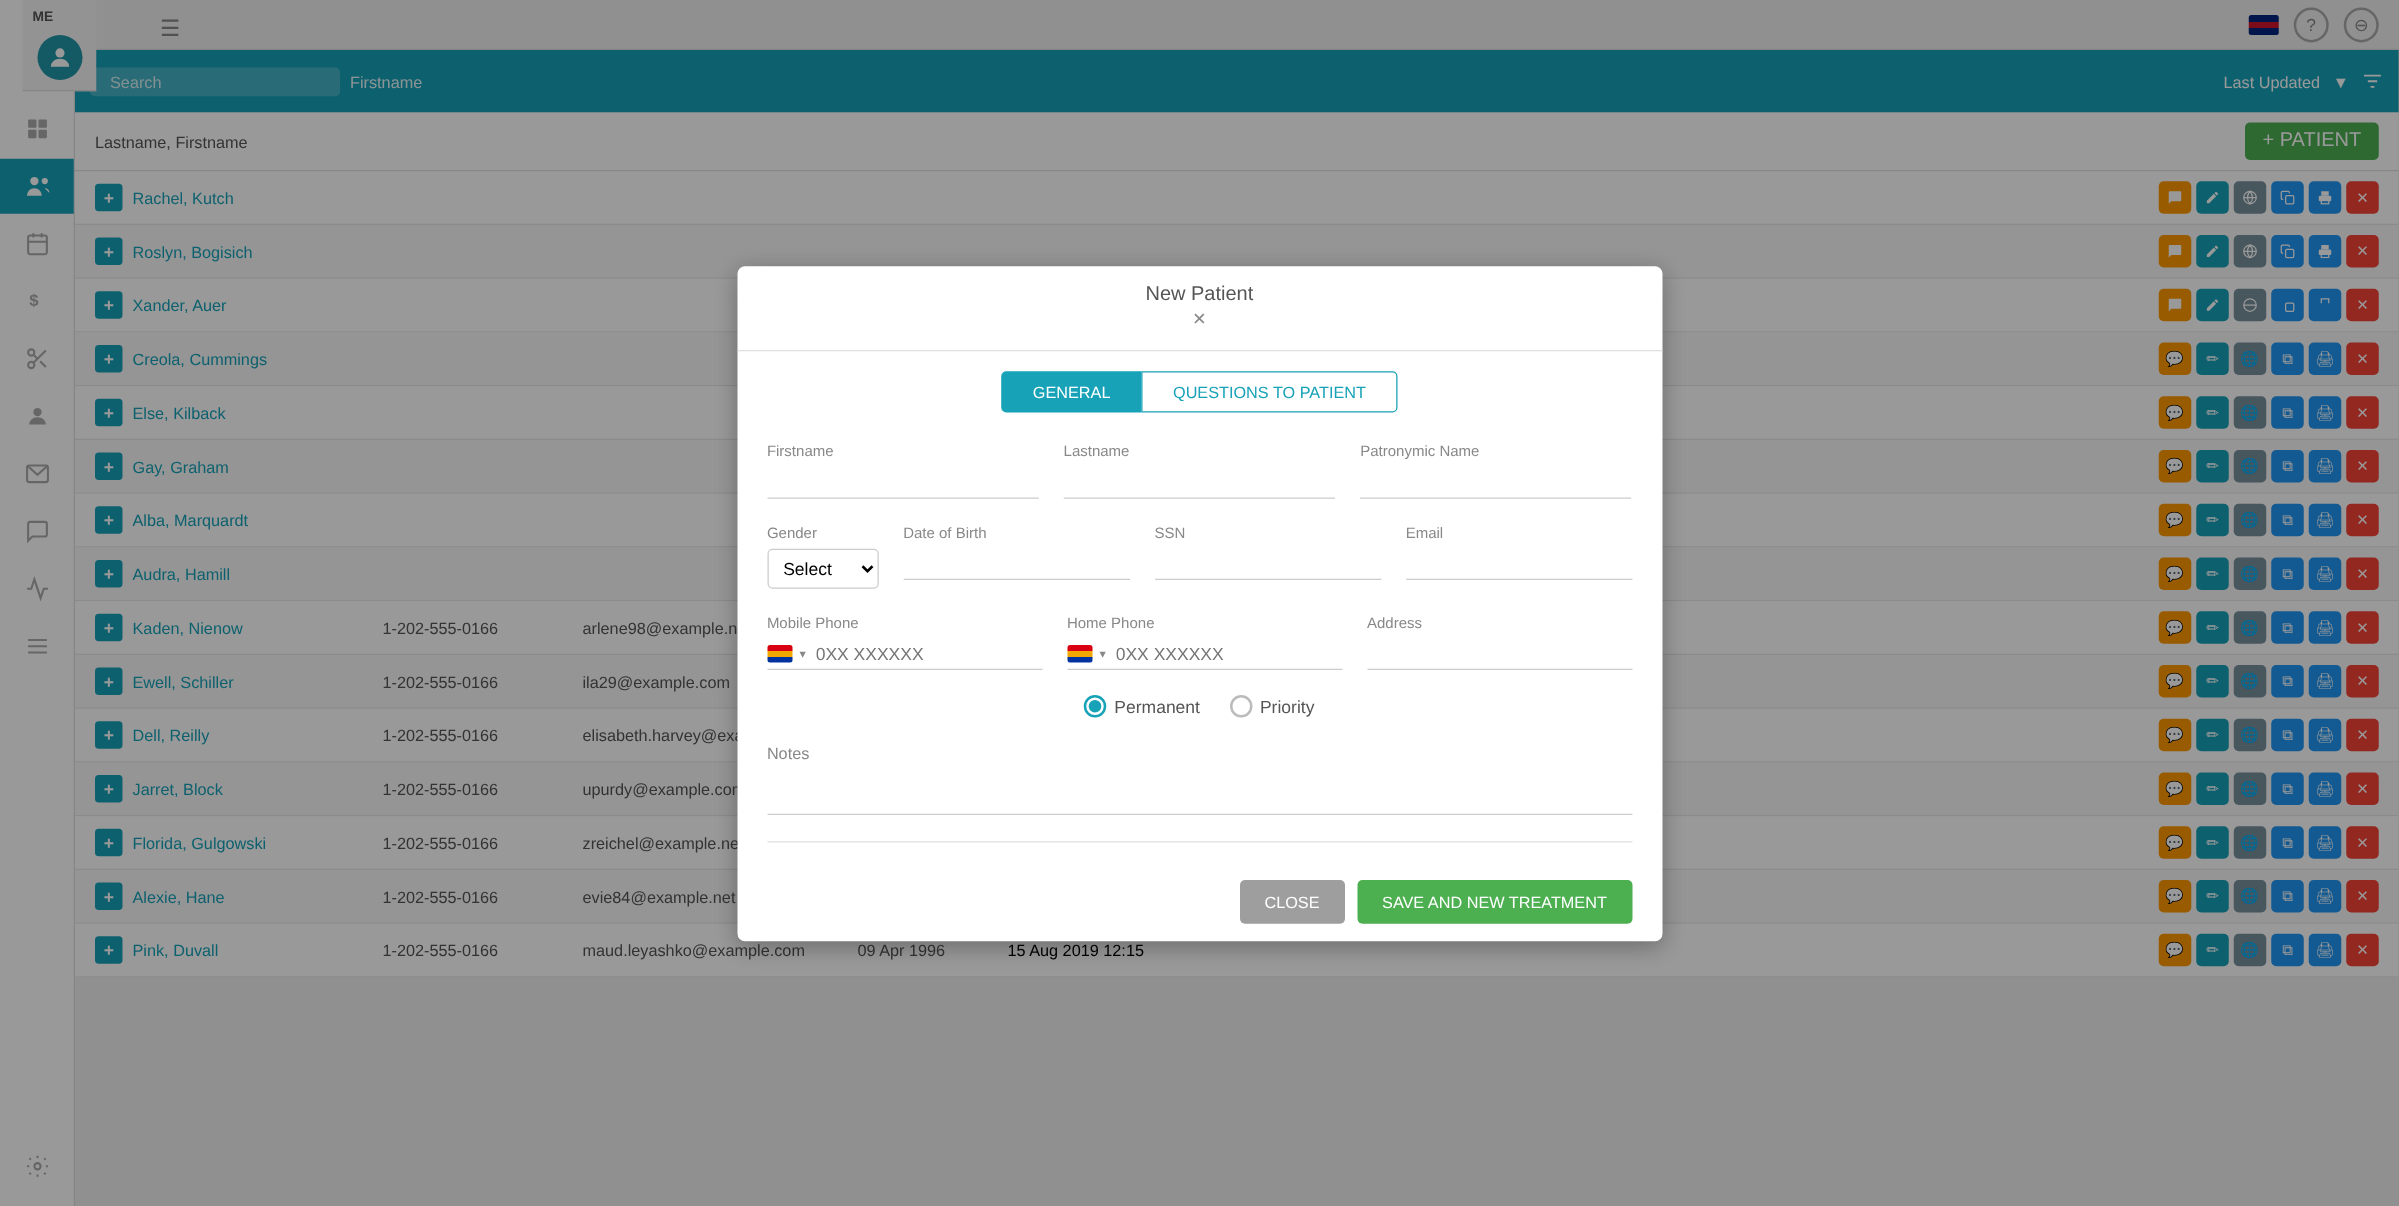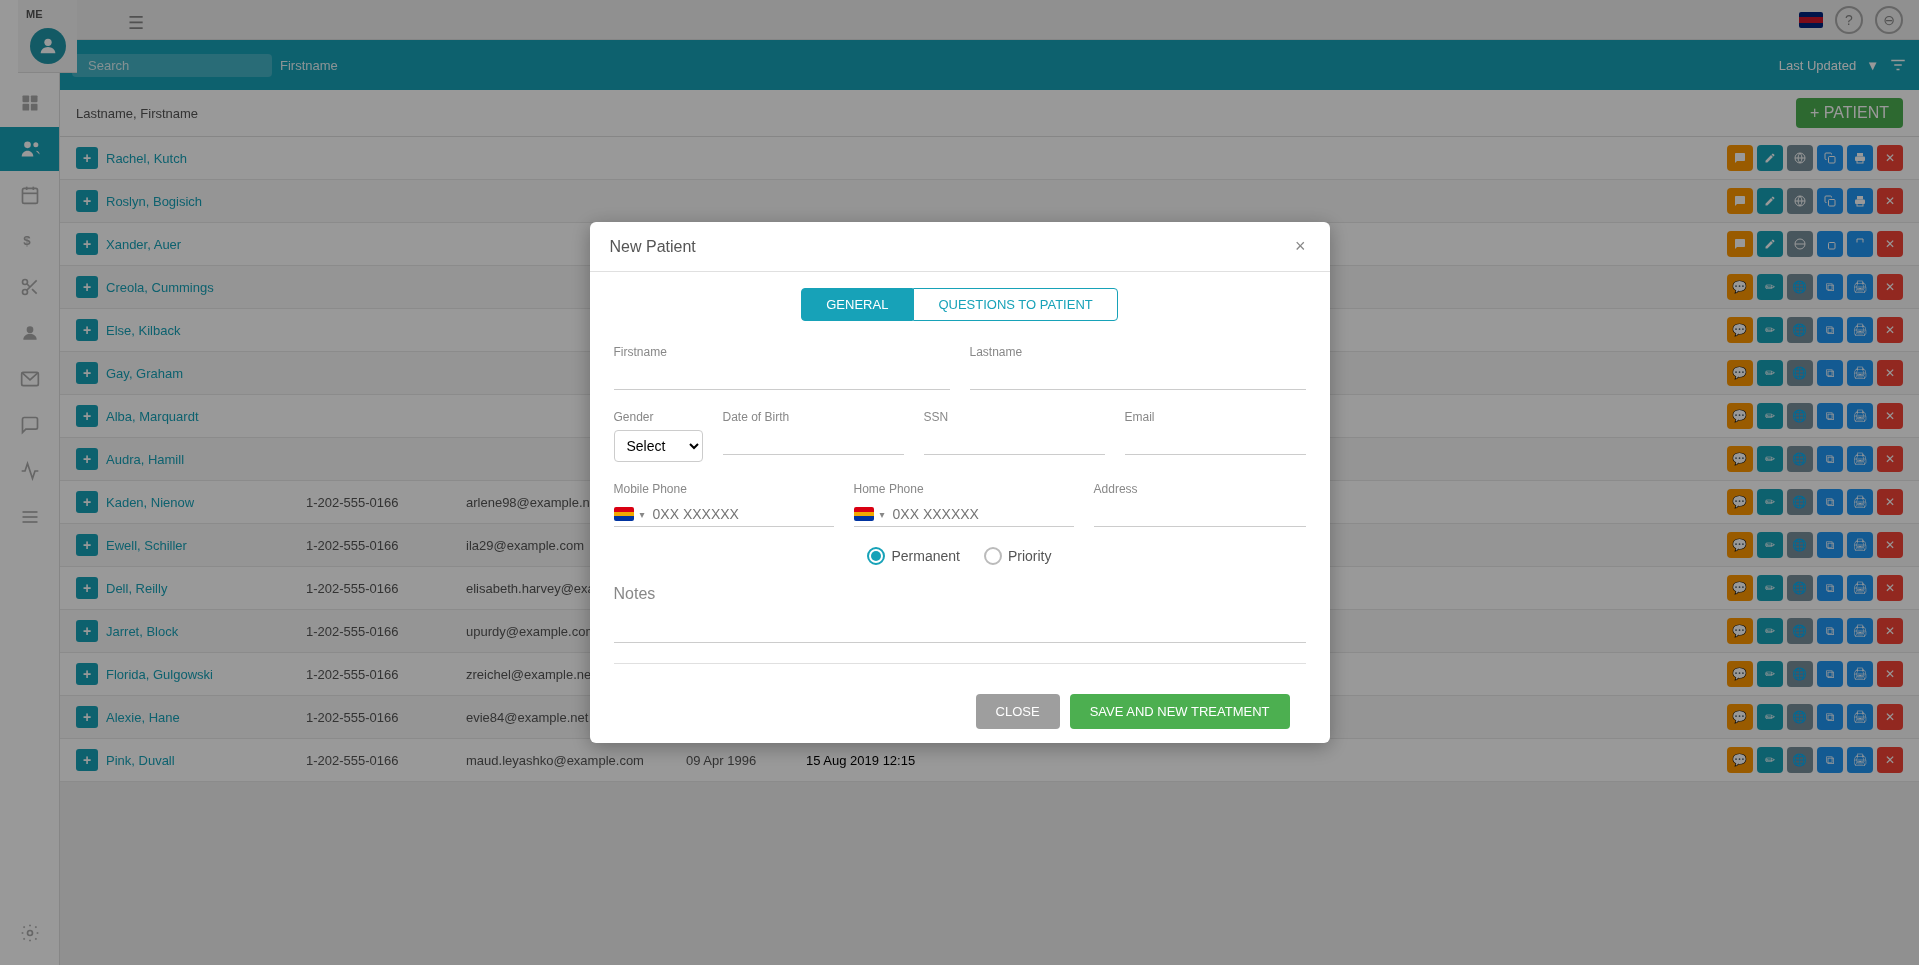--- a/index.html
+++ b/index.html
@@ -240,20 +240,21 @@
       max-width: 95vw;
       box-shadow: 0 4px 20px rgba(0,0,0,0.3);
       z-index: 101;
     }
     .modal-header {
       display: flex;
       align-items: center;
       justify-content: space-between;
       padding: 14px 20px;
       border-bottom: 1px solid #e0e0e0;
+      flex-direction: column;
     }
     .modal-title {
       font-size: 16px;
       color: #555;
       font-weight: 500;
     }
     .modal-close {
       background: none;
       border: none;
       font-size: 18px;
@@ -377,21 +378,21 @@
       height: 10px;
       border-radius: 50%;
       background: #17a2b8;
       display: block;
     }
     .radio-circle:not(.checked) {
       border-color: #bbb;
     }
 
     .notes-label {
-      font-size: 16px;
+      font-size: 13px;
       color: #888;
       margin-bottom: 24px;
     }
     .notes-input {
       width: 100%;
       border: none;
       border-bottom: 1px solid #ccc;
       outline: none;
       font-size: 14px;
       padding: 4px 0;
@@ -401,21 +402,21 @@
     }
     .modal-divider {
       border: none;
       border-top: 1px solid #e0e0e0;
       margin: 16px 0 0 0;
     }
     .modal-footer {
       display: flex;
       justify-content: flex-end;
       gap: 10px;
-      padding: 14px 40px;
+      padding: 14px 24px;
     }
     .btn-close-modal {
       background: #9e9e9e;
       color: white;
       border: none;
       border-radius: 4px;
       padding: 10px 20px;
       font-size: 13px;
       cursor: pointer;
       font-weight: 500;
@@ -870,20 +871,24 @@
 
     <div class="modal-body">
 
       <div class="form-row">
         <div class="form-group">
           <label class="form-label">Firstname</label>
           <input class="form-input" type="text" value="" style="">
         </div>
         <div class="form-group">
           <label class="form-label">Lastname</label>
+          <input class="form-input" type="text" value="" style="">
+        </div>
+        <div class="form-group">
+          <label class="form-label">Patronymic Name</label>
           <input class="form-input" type="text" value="" style="">
         </div>
       </div>
 
       <div class="form-row">
         <div class="form-group">
           <label class="form-label">Gender</label>
           <select class="form-select">
             <option>Select</option>
             <option>Male</option>

